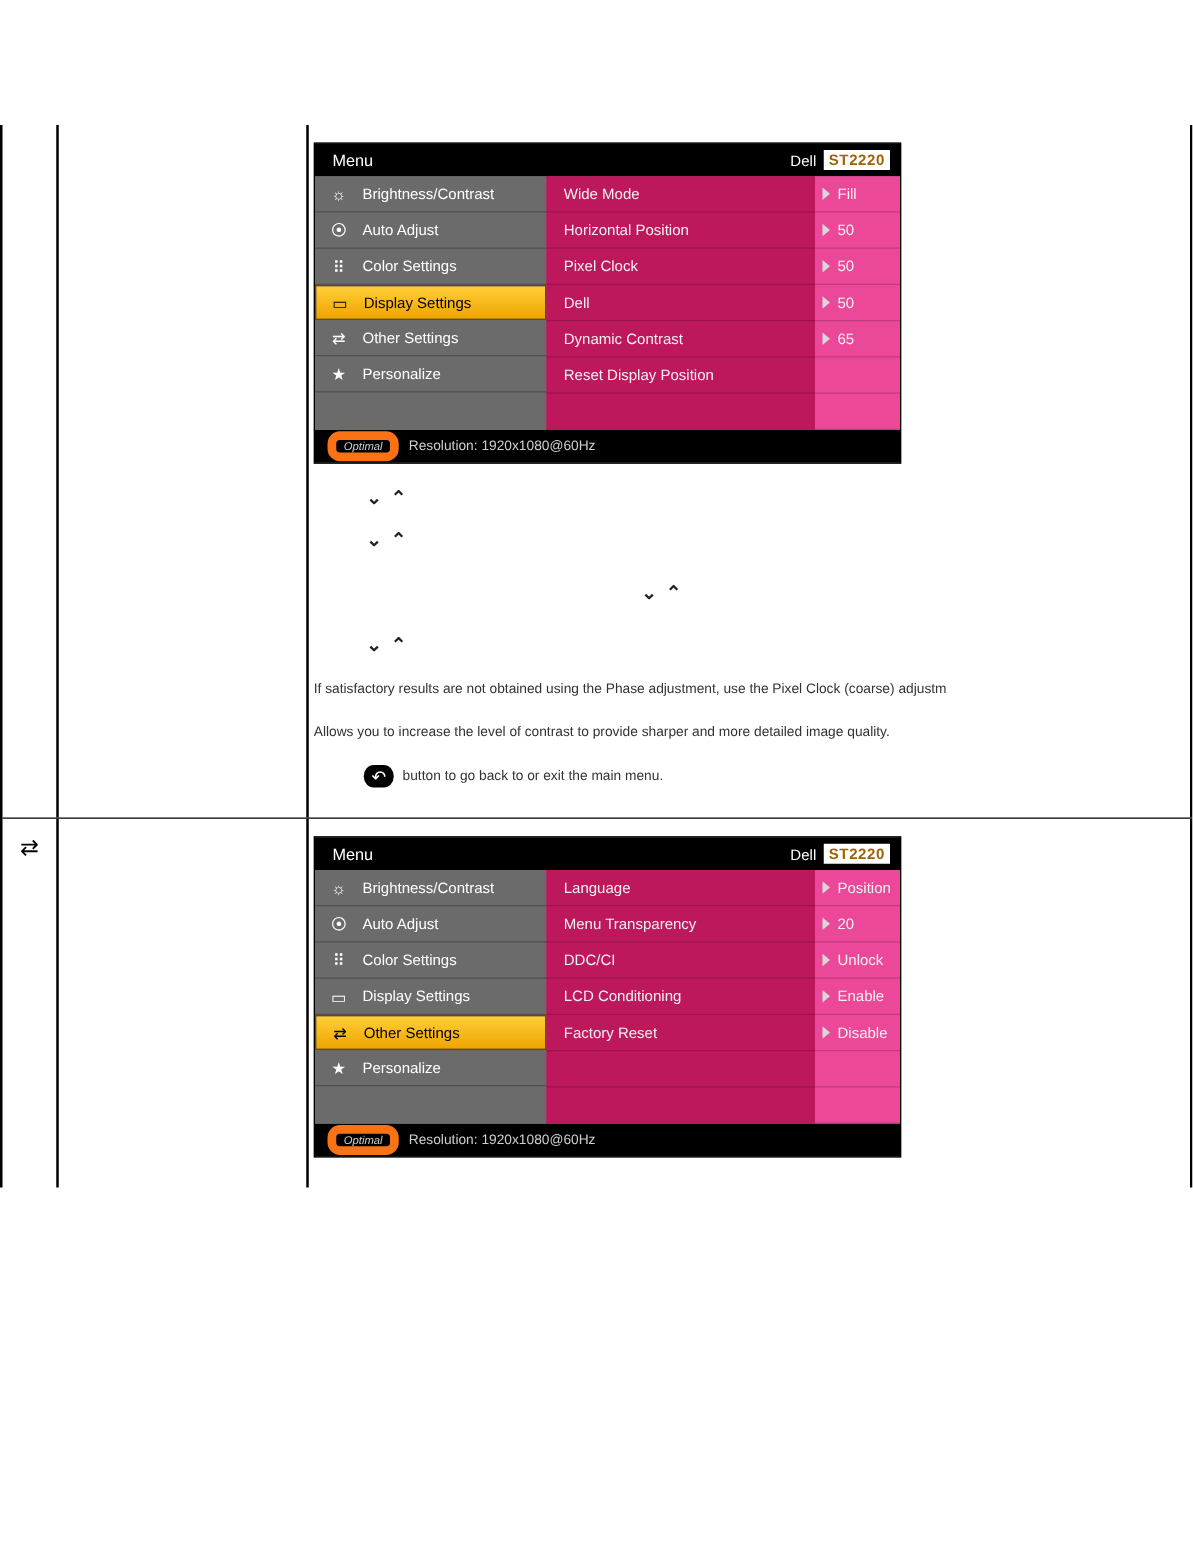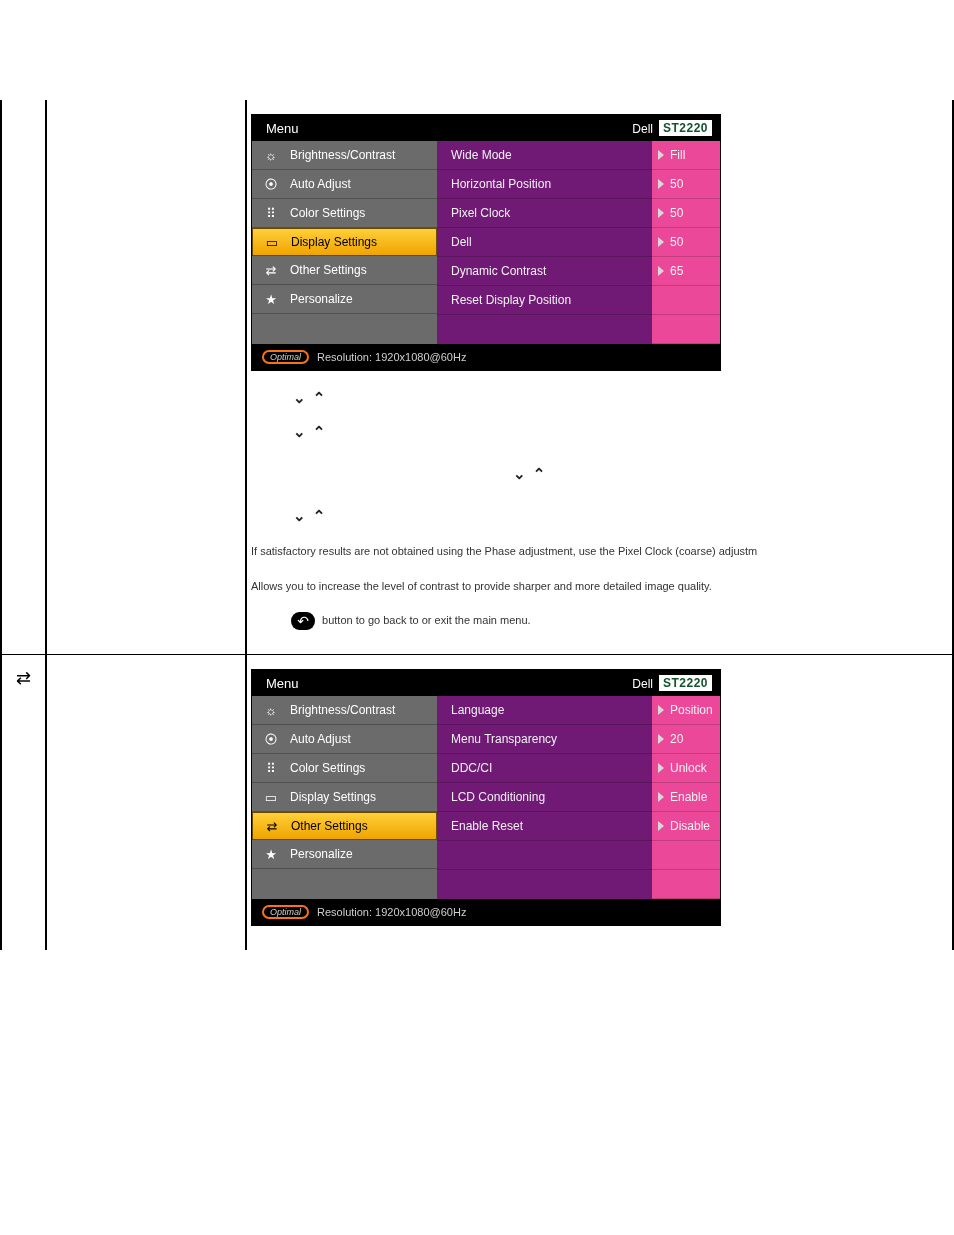--- a/index.html
+++ b/index.html
@@ -53,21 +53,21 @@
     padding: 0 8px 0 14px;
   }
   .osd-header .brand {
     display: flex;
     align-items: flex-end;
     gap: 6px;
     font-size: 12px;
   }
   .osd-header .model {
     background: #fff;
-    color: #14532d;
+    color: #a16207;
     padding: 1px 4px;
     font-weight: bold;
     letter-spacing: .5px;
   }
   .osd-body {
     display: grid;
     grid-template-columns: 185px 1fr 68px;
   }
   .osd-left {
     background: #6b6b6b;
@@ -88,21 +88,21 @@
     border: 1px solid #6a4c00;
     height: 28px;
   }
   .osd-left .nav-item .nicon {
     width: 18px;
     text-align: center;
     color: inherit;
     font-size: 13px;
   }
   .osd-mid {
-    background: #701a75;
+    background: #be185d;
   }
   .osd-mid .opt {
     height: 29px;
     display: flex;
     align-items: center;
     padding: 0 14px;
     color: #f1f1f1;
     border-bottom: 1px solid rgba(0,0,0,0.18);
   }
   .osd-right {
@@ -129,21 +129,21 @@
     color: #cfcfcf;
     height: 26px;
     display: flex;
     align-items: center;
     gap: 8px;
     font-size: 11px;
     padding: 0 10px;
   }
   .osd-footer .badge {
     font-style: italic;
-    border: 2px solid #f97316;
+    border: 7px solid #f97316;
     border-radius: 10px;
     padding: 0 6px;
     font-size: 9px;
   }
 
   
   .desc {
     margin: 18px 0;
     font-size: 11px;
     line-height: 1.5;
@@ -339,21 +339,21 @@
                 <span class="nicon">★</span>
                 <span>Personalize</span>
               </div>
               <div class="nav-item" style="border-bottom: none;"></div>
             </div>
           <div class="osd-mid">
               <div class="opt">Language</div>
               <div class="opt">Menu Transparency</div>
               <div class="opt">DDC/CI</div>
               <div class="opt">LCD Conditioning</div>
-              <div class="opt">Enable Reset</div>
+              <div class="opt">Factory Reset</div>
               <div class="opt"></div>
             </div>
           <div class="osd-right">
               <div class="val">
                 <span class="tri"></span>
                 <span>Position</span>
               </div>
               <div class="val">
                 <span class="tri"></span>
                 <span>20</span>

